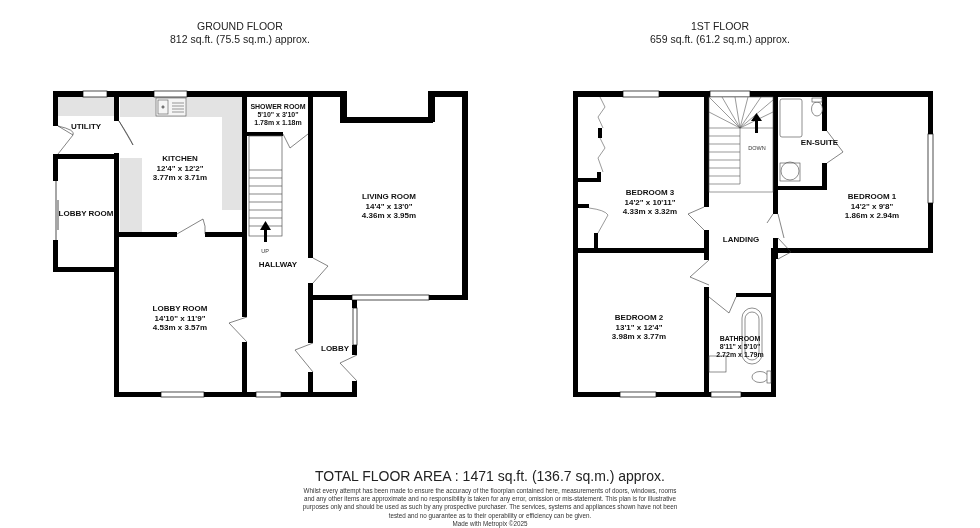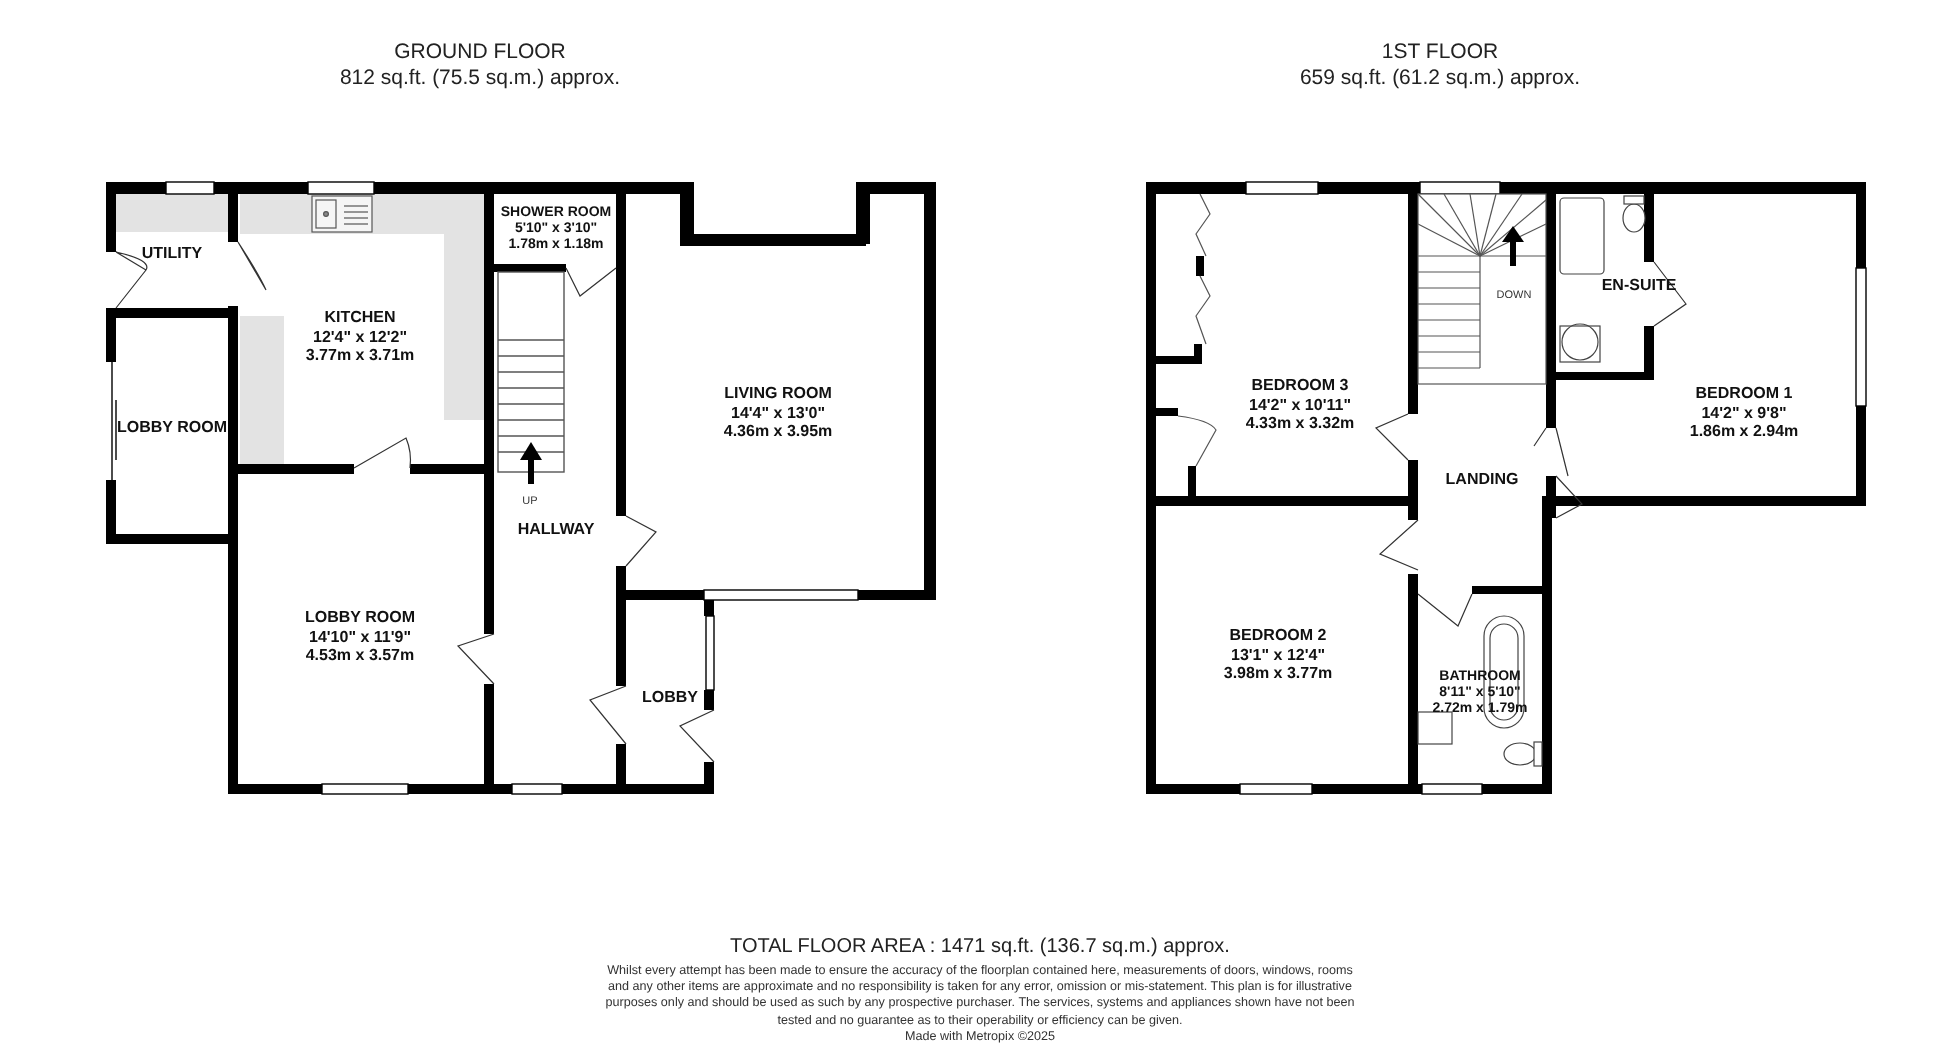--- a/index.html
+++ b/index.html
@@ -5,21 +5,21 @@
   html, body { margin: 0; padding: 0; background: #ffffff; }
   body { width: 980px; height: 528px; position: relative; overflow: hidden; font-family: "Liberation Sans", sans-serif; color: #111; }
   .floor-header { position: absolute; text-align: center; font-size: 10.5px; line-height: 13px; color: #222; }
   .floor-header .t { display: block; }
   svg.plan { position: absolute; left: 0; top: 0; }
   .room-label { position: absolute; text-align: center; font-size: 8px; font-weight: bold; line-height: 9.5px; color: #111; white-space: nowrap; transform: translateX(-50%); }
   .room-label .name { display: block; }
   .room-label .dim { display: block; }
   .small-label { position: absolute; font-size: 5.5px; color: #333; transform: translateX(-50%); }
   .footer { position: absolute; left: 300px; width: 380px; top: 468px; text-align: center; }
-  .footer .total { font-size: 10px; color: #222; display: block; margin-bottom: 3px; text-align: center; }
+  .footer .total { font-size: 14px; color: #222; display: block; margin-bottom: 3px; text-align: center; }
   .footer .disc { font-size: 6.3px; line-height: 8.2px; color: #333; display: block; }
   .footer .made { font-size: 6.3px; color: #333; display: block; }
 </style>
 </head>
 <body>
 
 <div class="floor-header" style="left:150px; top:20px; width:180px;">
   <span class="t">GROUND FLOOR</span>
   <span class="t">812 sq.ft. (75.5 sq.m.) approx.</span>
 </div>

